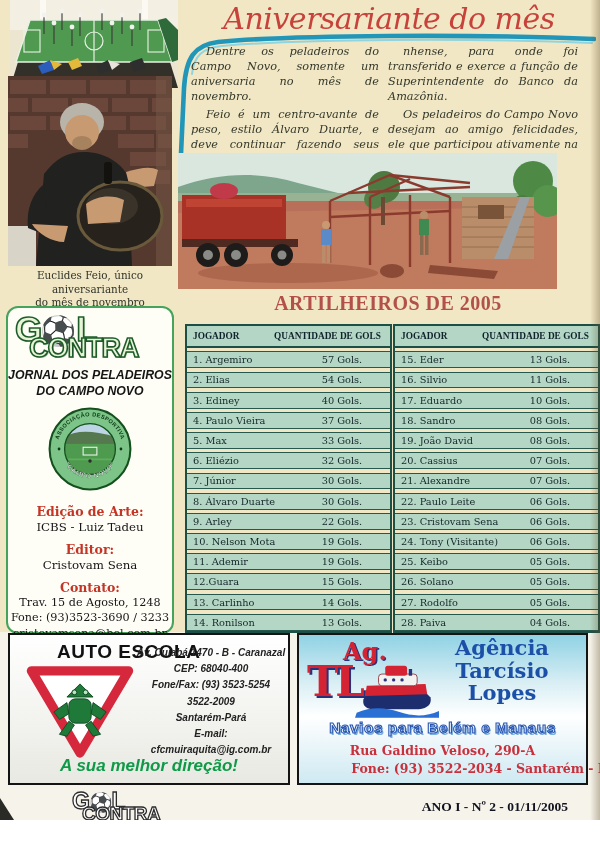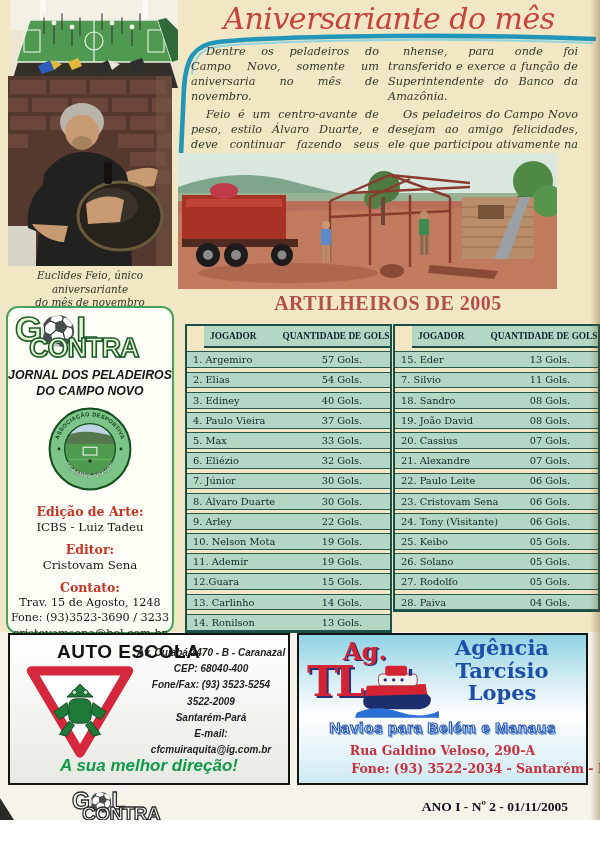--- a/index.html
+++ b/index.html
@@ -12,28 +12,28 @@
   
   .page-title{position:absolute;left:188px;top:1px;width:402px;text-align:center;
     font-family:"DejaVu Serif",serif;font-style:italic;font-size:30px;color:#c7423b;letter-spacing:-.5px;}
   .swoosh{position:absolute;left:172px;top:30px;}
 
   .photo{position:absolute;display:block;}
   .article-col{position:absolute;top:44px;width:188px;font-family:"DejaVu Serif",serif;
     font-style:italic;font-size:11.3px;line-height:1.33;color:#33382b;text-align:justify;}
   .article-col p{margin:0 0 3px 0;text-indent:15px;}
   .photo-caption{position:absolute;left:6px;top:269px;width:168px;text-align:center;
-    font-family:"DejaVu Serif",serif;font-style:italic;font-size:10.4px;line-height:1.3;color:#2e3328;}
+    font-family:"DejaVu Serif",serif;font-size:10.4px;line-height:1.3;color:#2e3328;}
 
   
   .section-title{position:absolute;left:180px;top:292px;width:416px;text-align:center;
     font-family:"Liberation Serif",serif;font-weight:bold;font-size:20px;color:#b2504a;letter-spacing:.5px;}
   .scorers-table{position:absolute;top:324px;width:203px;border:2px solid #1c4f46;background:#f2e7c4;}
   .t-header{display:flex;align-items:center;height:20px;background:#b4d7c5;border-bottom:2px solid #1c4f46;
-    font-family:"Liberation Serif",serif;font-weight:bold;font-size:9.3px;color:#10222c;margin-left:17px;}
+    font-family:"Liberation Serif",serif;font-weight:bold;font-size:9.3px;color:#10222c;}
   .h-player{padding-left:6px;width:72px;}
   .h-goals{flex:1;text-align:center;}
   .t-row{display:flex;align-items:center;height:14.8px;margin-top:3.4px;background:#b4d7c5;
     border-top:1px solid #27584e;border-bottom:1px solid #27584e;
     font-family:"DejaVu Serif",serif;font-size:9.8px;color:#15262a;justify-content:center;}
   .t-name{padding-left:6px;flex:1.05;white-space:nowrap;}
   .t-goals{flex:1;text-align:center;}
 
   
   .sidebar{position:absolute;left:6px;top:306px;width:164px;height:318px;background:#fefdf6;
@@ -333,22 +333,26 @@
     <div class="t-header">
       <span class="h-player">JOGADOR</span>
       <span class="h-goals">QUANTIDADE DE GOLS</span>
     </div>
     <div>
         <div class="t-row">
           <span class="t-name">15. Eder</span>
           <span class="t-goals">13 Gols.</span>
         </div>
         <div class="t-row">
-          <span class="t-name">7. Silvio</span>
+          <span class="t-name">16. Silvio</span>
           <span class="t-goals">11 Gols.</span>
+        </div>
+        <div class="t-row">
+          <span class="t-name">17. Eduardo</span>
+          <span class="t-goals">10 Gols.</span>
         </div>
         <div class="t-row">
           <span class="t-name">18. Sandro</span>
           <span class="t-goals">08 Gols.</span>
         </div>
         <div class="t-row">
           <span class="t-name">19. João David</span>
           <span class="t-goals">08 Gols.</span>
         </div>
         <div class="t-row">

